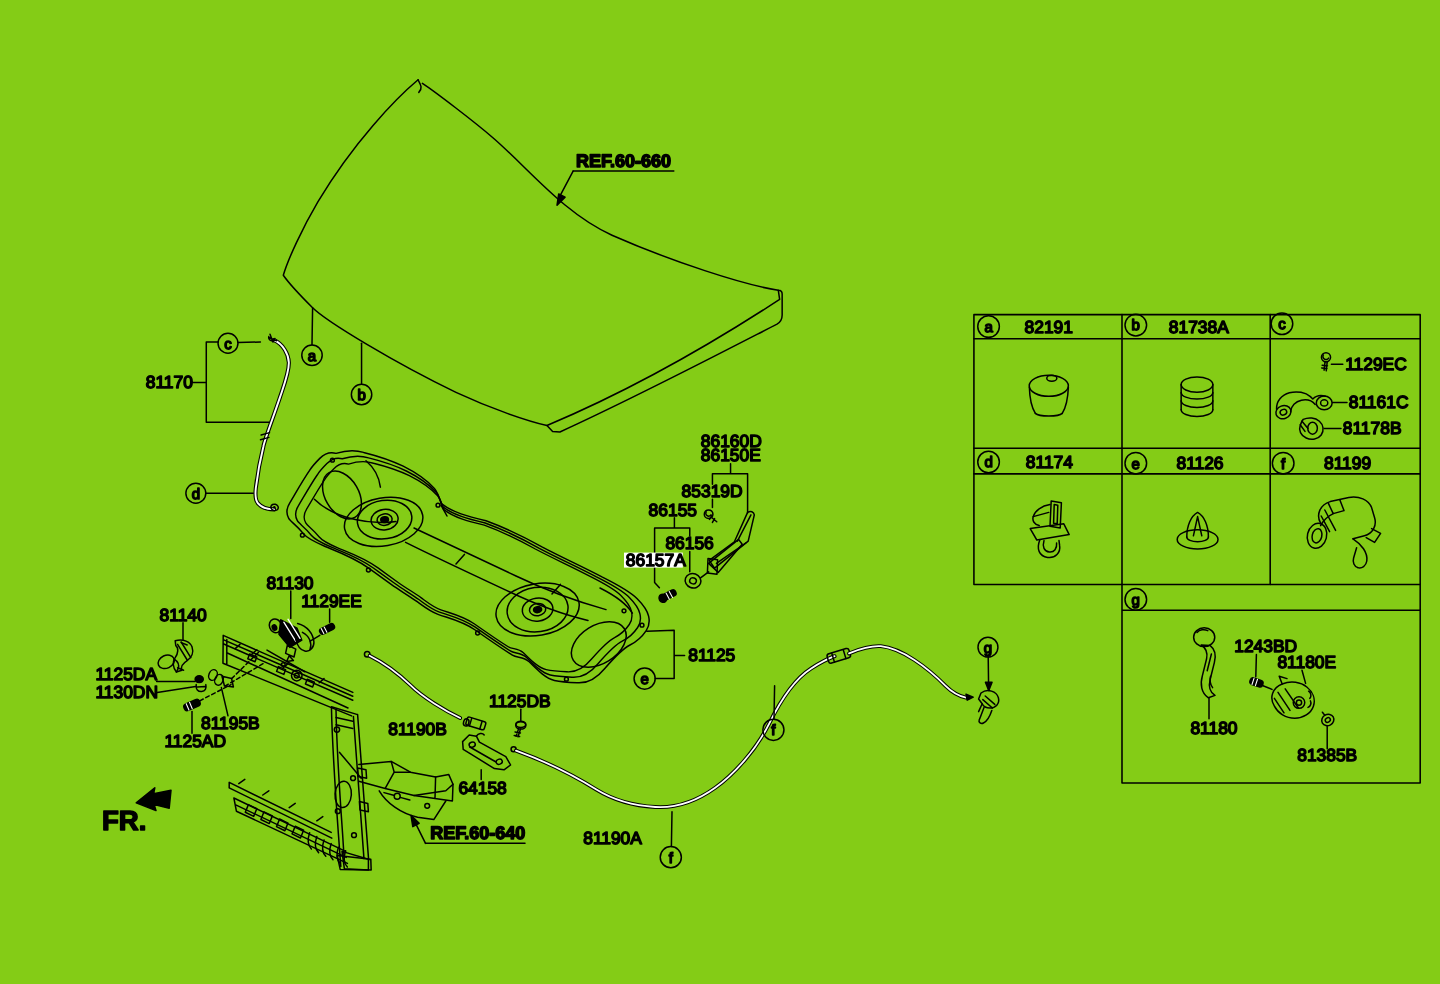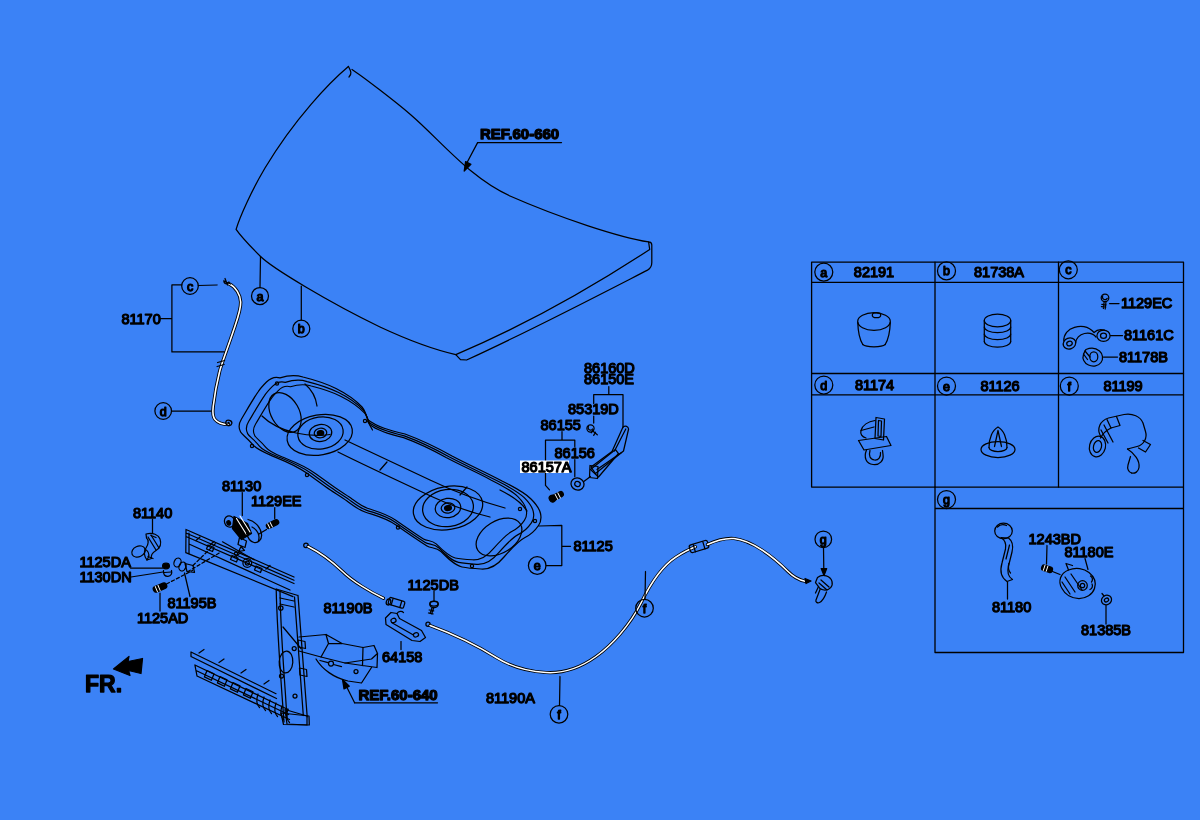--- a/index.html
+++ b/index.html
@@ -1,16 +1,16 @@
 <!DOCTYPE html>
 <html><head>
 <meta charset="utf-8">
 <style>
 html,body{margin:0;padding:0;background:#ffffff;}
-#page{width:1200px;height:820px;position:relative;background:#3b82f6;overflow:hidden;}
+#page{width:1200px;height:820px;position:relative;background:#84cc16;overflow:hidden;}
 svg{position:absolute;top:0;left:0;}
 text{font-family:"Liberation Sans",sans-serif;fill:#000;}
 .lbl{font-size:14.5px;}
 .cir{font-size:12.5px;}
 .bld{font-size:15px;font-weight:bold;}
 path,line,polyline,circle,ellipse,rect,polygon{vector-effect:none;}
 </style>
 </head>
 <body>
 <div id="page">

